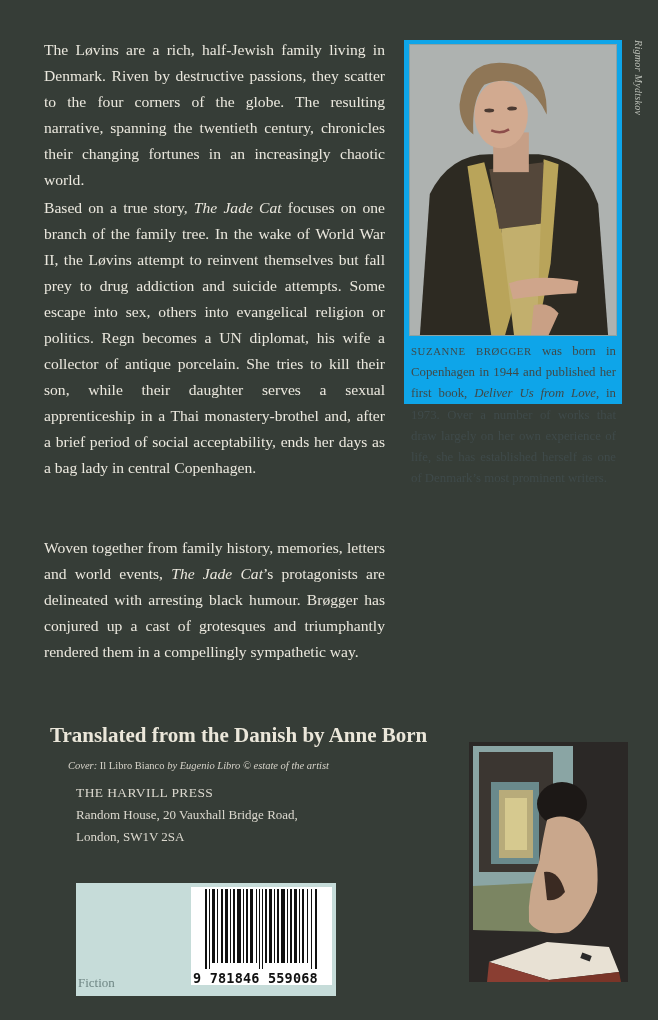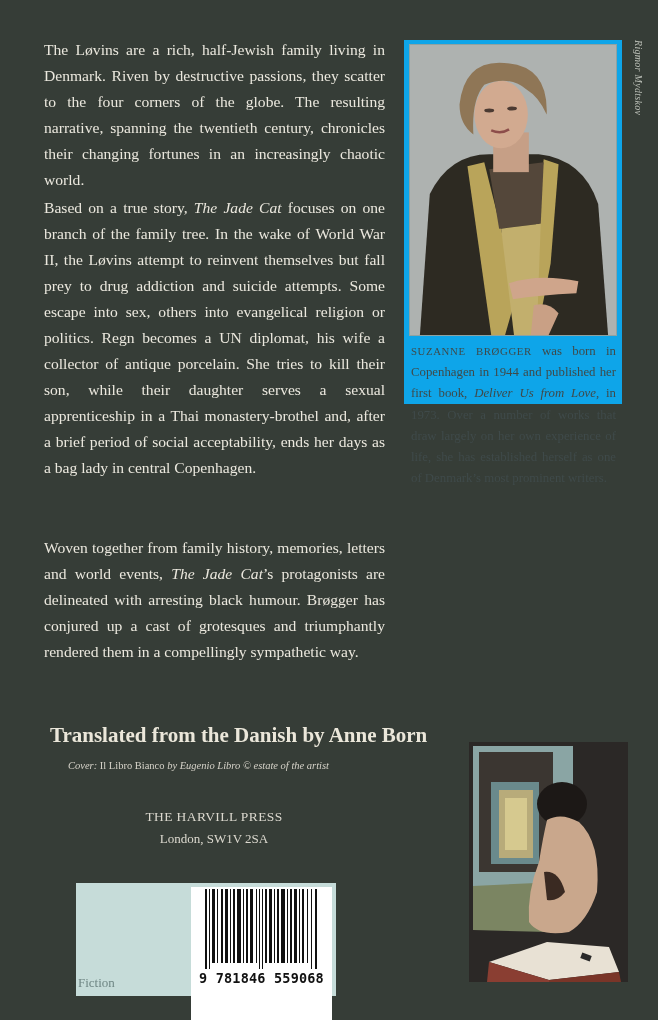--- a/index.html
+++ b/index.html
@@ -58,41 +58,40 @@
       font-size: 21px; font-weight: bold; color: #ebe7da;
       white-space: nowrap;
     }
     .cover-credit {
       position: absolute; left: 68px; top: 760px; width: 300px;
       font-size: 10.5px; color: #d6d3c9; white-space: nowrap;
     }
     .cover-credit i { font-style: italic; }
     .publisher {
       position: absolute; left: 76px; top: 782px; width: 276px;
-      text-align: center; color: #dcd9cf; margin-top: 24px;
+      color: #dcd9cf;
     }
     .publisher .name { font-size: 13.5px; letter-spacing: 0.4px; line-height: 22px; }
     .publisher .line { font-size: 13px; line-height: 22px; }
     .publisher .url { font-size: 11.5px; line-height: 22px; }
 
     .barcode-panel {
       position: absolute; left: 76px; top: 872px;
       width: 260px; height: 113px;
       background: #c6dcd9;
       margin-top: 11px;
     }
     .genre-label {
       position: absolute; left: 2px; top: 92px;
       font-size: 13px; color: #6f8684;
     }
     .barcode {
       position: absolute; left: 115px; top: 4px;
-      width: 141px; height: 134px;
+      width: 141px; height: 98px;
       background: #ffffff;
-      text-align: center;
     }
     .barcode svg { position: absolute; left: 14px; top: 2px; }
     .barcode-digits {
       position: absolute; left: 2px; top: 83px; width: 137px;
       font-family: "DejaVu Sans Mono", monospace; font-size: 13.5px;
       font-weight: bold; color: #111; letter-spacing: 0.2px;
       white-space: nowrap;
     }
     .painting {
       position: absolute; left: 469px; top: 742px;
@@ -155,20 +154,21 @@
 <div class="photo-credit">Rigmor Mydtskov</div>
 
 <div class="translated">Translated from the Danish by Anne Born</div>
 
 <div class="cover-credit">
   <i>Cover:</i><span> Il Libro Bianco </span><i>by Eugenio Libro © estate of the artist</i>
 </div>
 
 <div class="publisher">
   <div class="name">THE HARVILL PRESS</div>
+  <div class="line">Random House, 20 Vauxhall Bridge Road,</div>
   <div class="line">London, SW1V 2SA</div>
 </div>
 
 <div class="barcode-panel">
   <div class="genre-label">Fiction</div>
   <div class="barcode">
     <svg width="116" height="80" viewBox="0 0 116 80">
       <g fill="#111">
         <rect x="0" y="0" width="2" height="80"></rect>
           <rect x="4" y="0" width="1" height="80"></rect>

